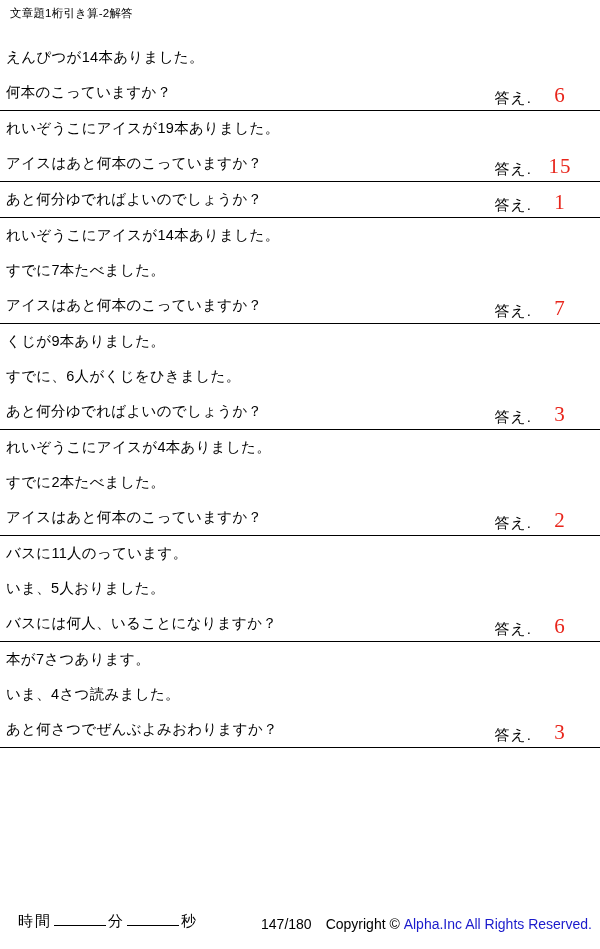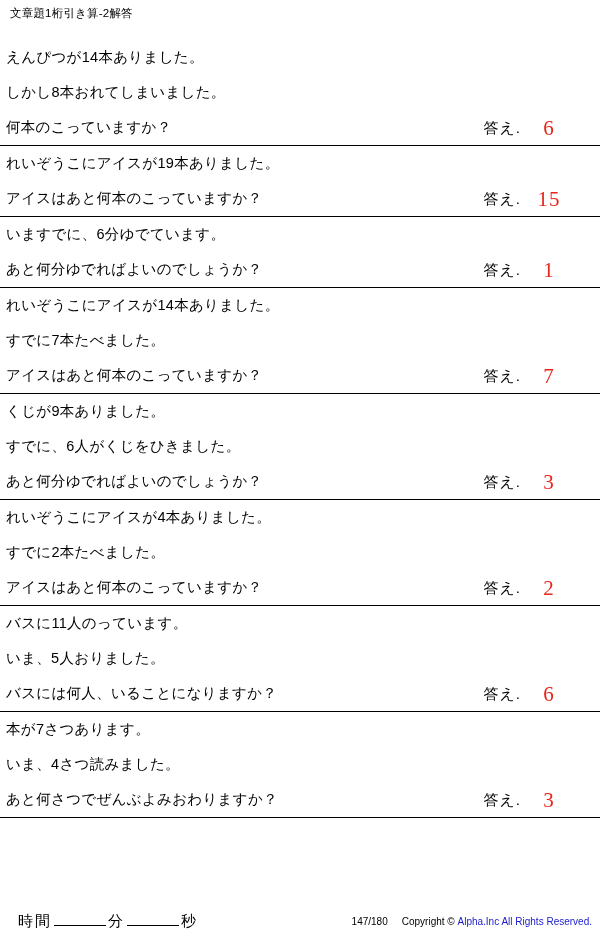--- a/index.html
+++ b/index.html
@@ -53,24 +53,24 @@
     letter-spacing: 0.3px;
     white-space: nowrap;
     color: #000;
   }
   .line.question {
     border-bottom: 1.4px solid #000;
     height: 36px;
   }
   .answer-wrap {
     position: absolute;
-    right: 23px;
+    right: 12px;
     bottom: 2px;
     display: flex;
-    align-items: center;
+    align-items: flex-end;
     height: 30px;
     margin-left: 12px;
   }
   .answer-label {
     font-size: 15px;
     letter-spacing: 1px;
     color: #000;
     white-space: nowrap;
   }
   .answer-value {
@@ -103,21 +103,21 @@
     border-bottom: 1.2px solid #000;
     width: 52px;
     height: 14px;
     margin: 0 2px;
     vertical-align: baseline;
   }
   .footer-right {
     position: absolute;
     right: 8px;
     top: 13px;
-    font-size: 10px;
+    font-size: 14px;
     white-space: nowrap;
     color: #000;
   }
   .footer-right .pageno {
     margin-right: 14px;
   }
   .footer-right .copy {
     margin-right: 0;
   }
   .footer-right .brand {
@@ -130,23 +130,20 @@
 <div class="page">
 
   <div class="header-title">文章題1桁引き算-2解答</div>
 
   <div class="problems">
 
     <div class="problem">
       <div class="line">
         <span class="text">えんぴつが14本ありました。</span>
       </div>
-      <div class="line">
-        <span class="text">しかし8本おれてしまいました。</span>
-      </div>
       <div class="line question">
         <span class="text">何本のこっていますか？</span>
         <span class="answer-wrap">
           <span class="answer-label">答え.</span>
           <span class="answer-value">6</span>
         </span>
       </div>
     </div>
 
     <div class="problem">
@@ -156,23 +153,20 @@
       <div class="line question">
         <span class="text">アイスはあと何本のこっていますか？</span>
         <span class="answer-wrap">
           <span class="answer-label">答え.</span>
           <span class="answer-value">15</span>
         </span>
       </div>
     </div>
 
     <div class="problem">
-      <div class="line">
-        <span class="text">いますでに、6分ゆでています。</span>
-      </div>
       <div class="line question">
         <span class="text">あと何分ゆでればよいのでしょうか？</span>
         <span class="answer-wrap">
           <span class="answer-label">答え.</span>
           <span class="answer-value">1</span>
         </span>
       </div>
     </div>
 
     <div class="problem">

